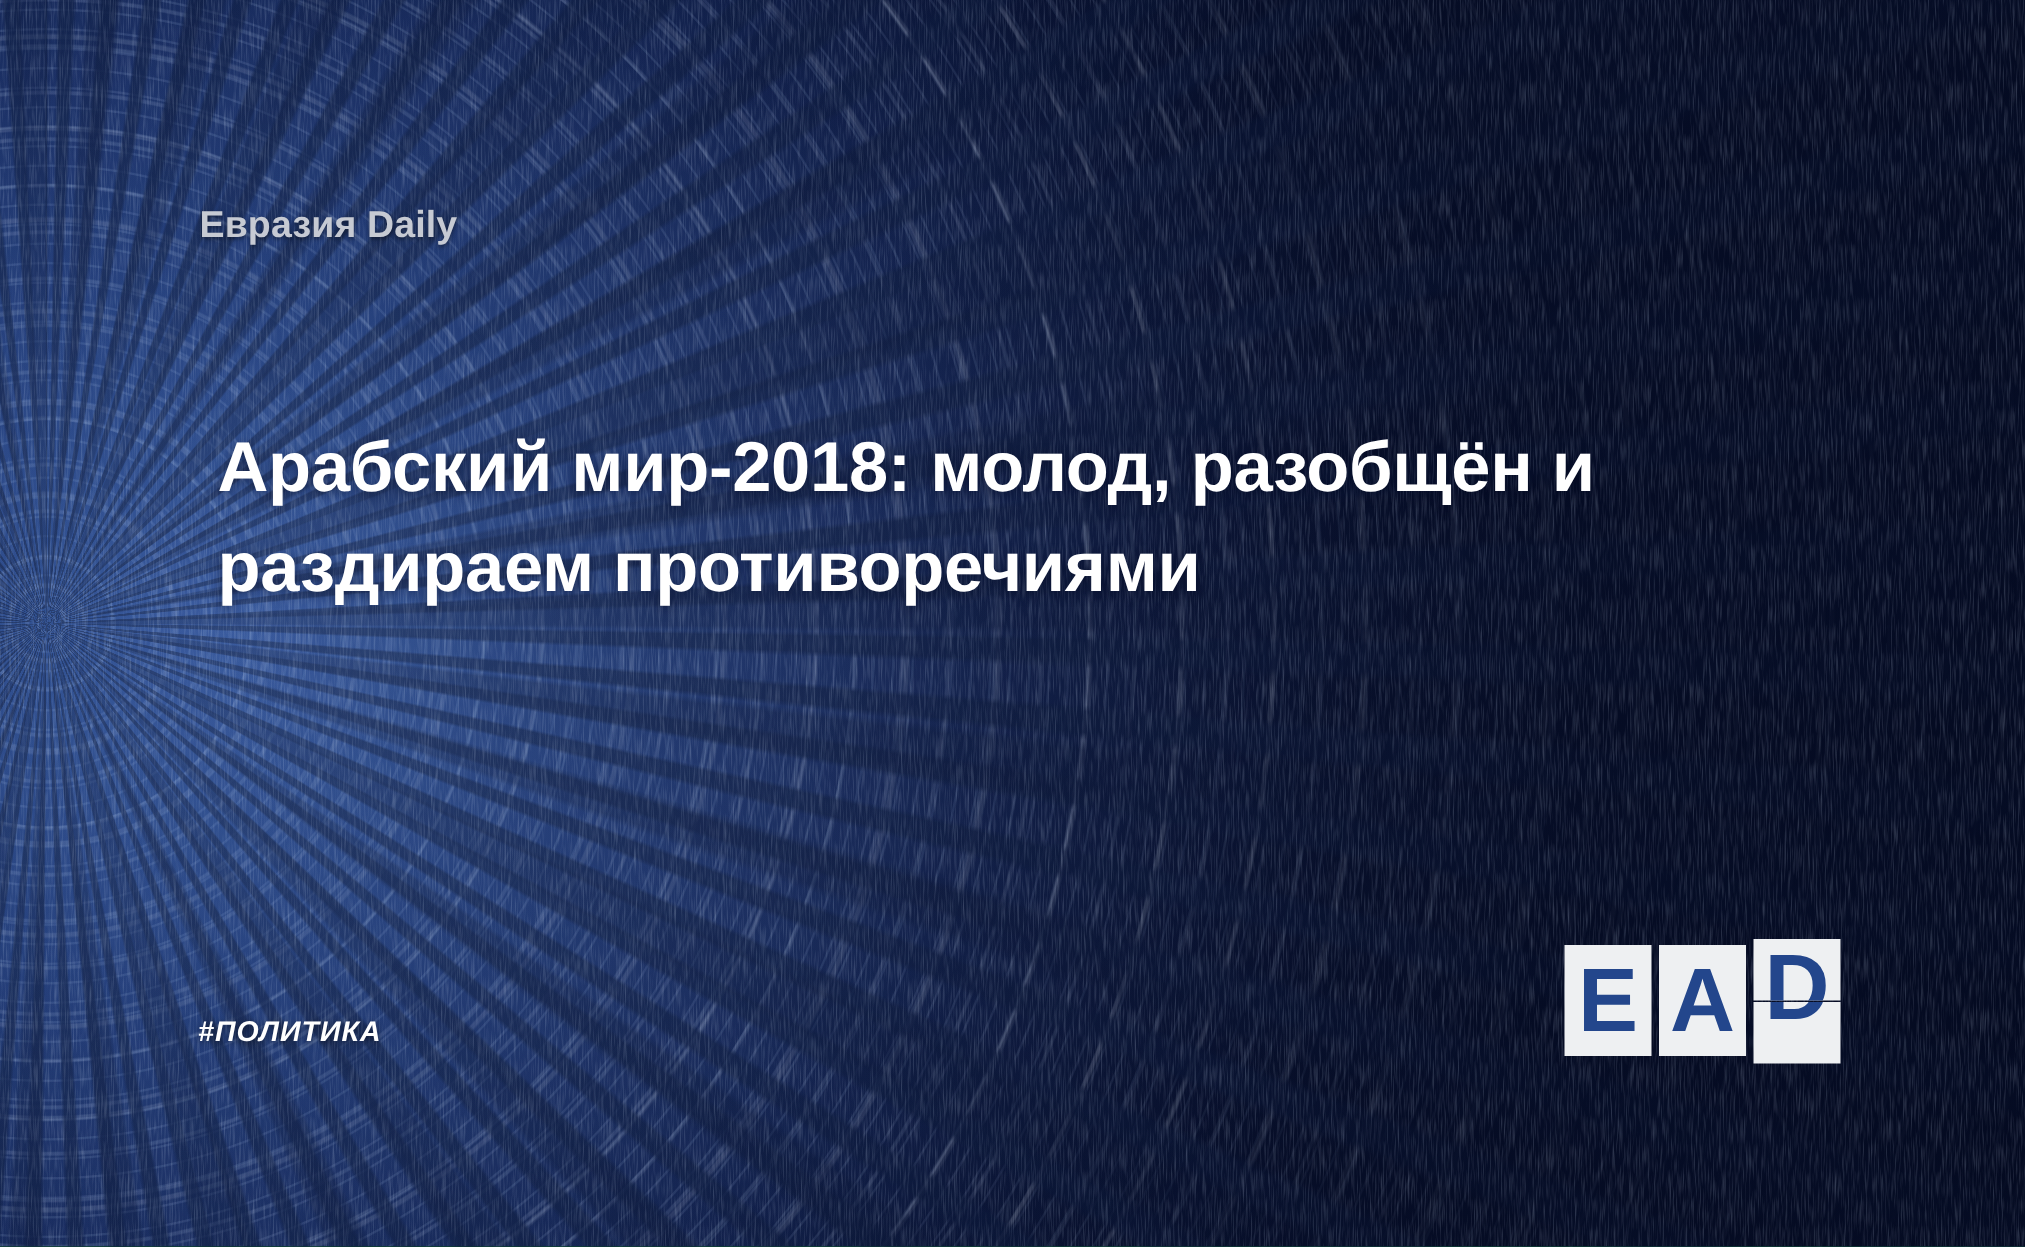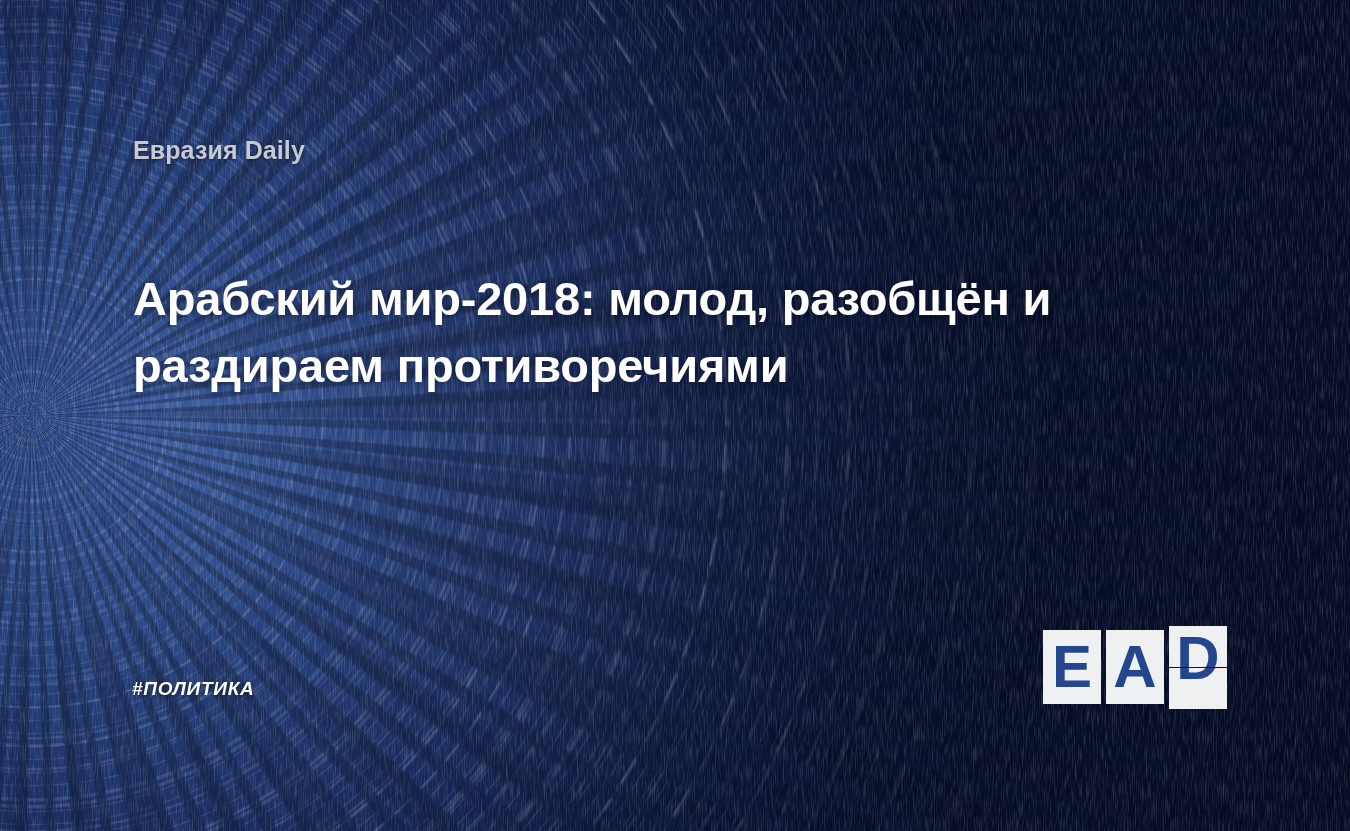--- a/index.html
+++ b/index.html
@@ -160,21 +160,21 @@
     color: #c6cad3;
     text-shadow: 0 1px 3px rgba(0,0,0,0.45);
     white-space: nowrap;
   }
 
   .headline {
     position: absolute;
     left: 133px;
     top: 266px;
     width: 1060px;
-    margin: 0;
+    margin: 12px;
     font-size: 47px;
     line-height: 1.42;
     font-weight: bold;
     color: #ffffff;
     letter-spacing: -0.2px;
     text-shadow: 0 2px 8px rgba(3,10,34,0.55);
   }
 
   .hashtag {
     position: absolute;

